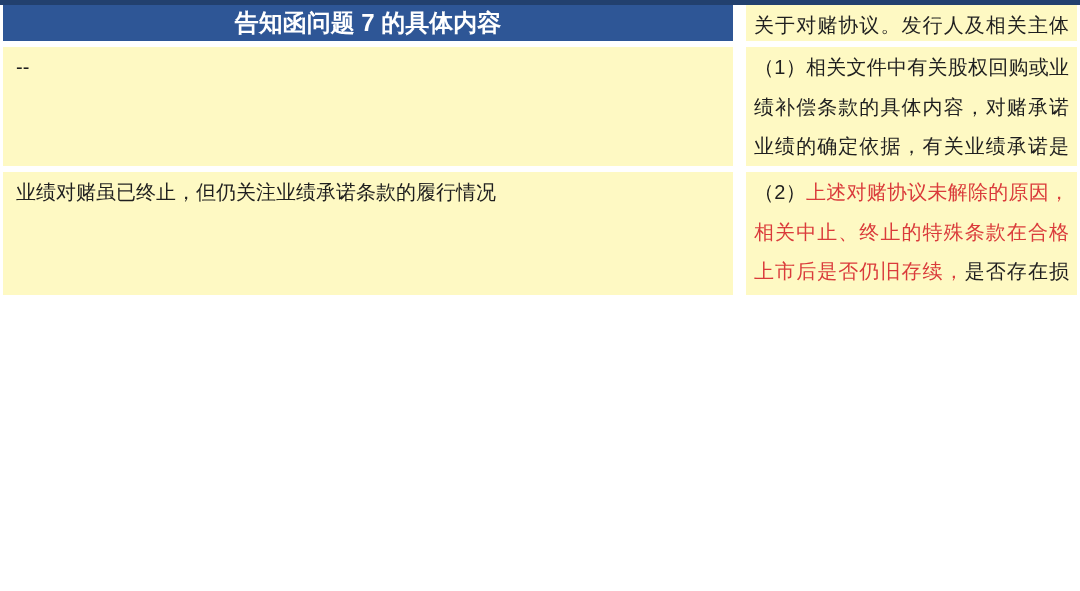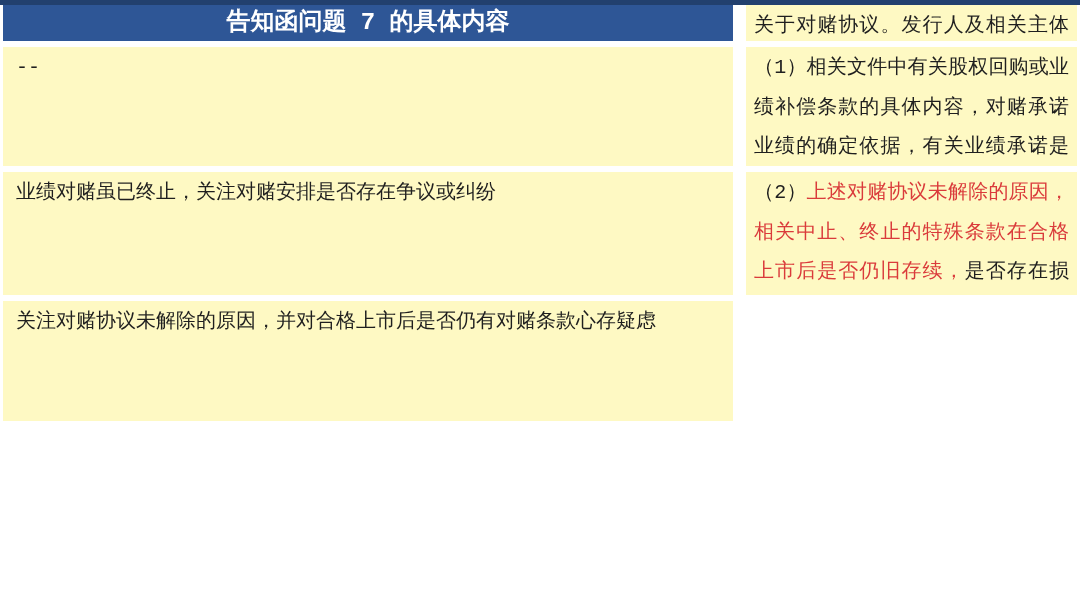--- a/index.html
+++ b/index.html
@@ -1,20 +1,20 @@
 <!DOCTYPE html>
 <html><head>
 <meta charset="utf-8">
 <style>
   html,body{margin:0;padding:0;background:#ffffff;}
   .page{
     position:relative;
     width:1080px;height:591px;
     background:#ffffff;
-    font-family:Liberation Mono, monospace;
+    font-family:Liberation Sans, sans-serif;
     color:#1f1f1f;
     overflow:hidden;
     box-sizing:border-box;
   }
   .top-border{
     width:1080px;height:5px;
     background:#22406e;
   }
   .grid{
     display:grid;
@@ -62,25 +62,22 @@
       <span>关于对赌协议。发行人及相关主体与人才基金之间存在对赌协议类似安排，截至目前存在尚未解除的情况。请发行人补充说明：</span>
     </div>
     <div class="cell comment">
       <span>--</span>
     </div>
 
     <div class="cell question">
       <span>（1）相关文件中有关股权回购或业绩补偿条款的具体内容，对赌承诺业绩的确定依据，有关业绩承诺是否均已完成，是否存在触发前述对赌条款的违约情形；</span>
     </div>
     <div class="cell comment">
-      <span>业绩对赌虽已终止，关注对赌安排是否存在争议或纠纷</span>
+      <span>业绩对赌虽已终止，但仍关注业绩承诺条款的履行情况</span>
     </div>
 
     <div class="cell question">
       <span>（2）</span><span class="red">上述对赌协议未解除的原因，相关中止、终止的特殊条款在合格上市后是否仍旧存续，</span><span>是否存在损害其他投资者利益的安排或风险；</span>
-    </div>
-    <div class="cell comment">
-      <span>关注对赌协议未解除的原因，并对合格上市后是否仍有对赌条款心存疑虑</span>
     </div>
 
 
   </div>
 </div>
 
 </body></html>

